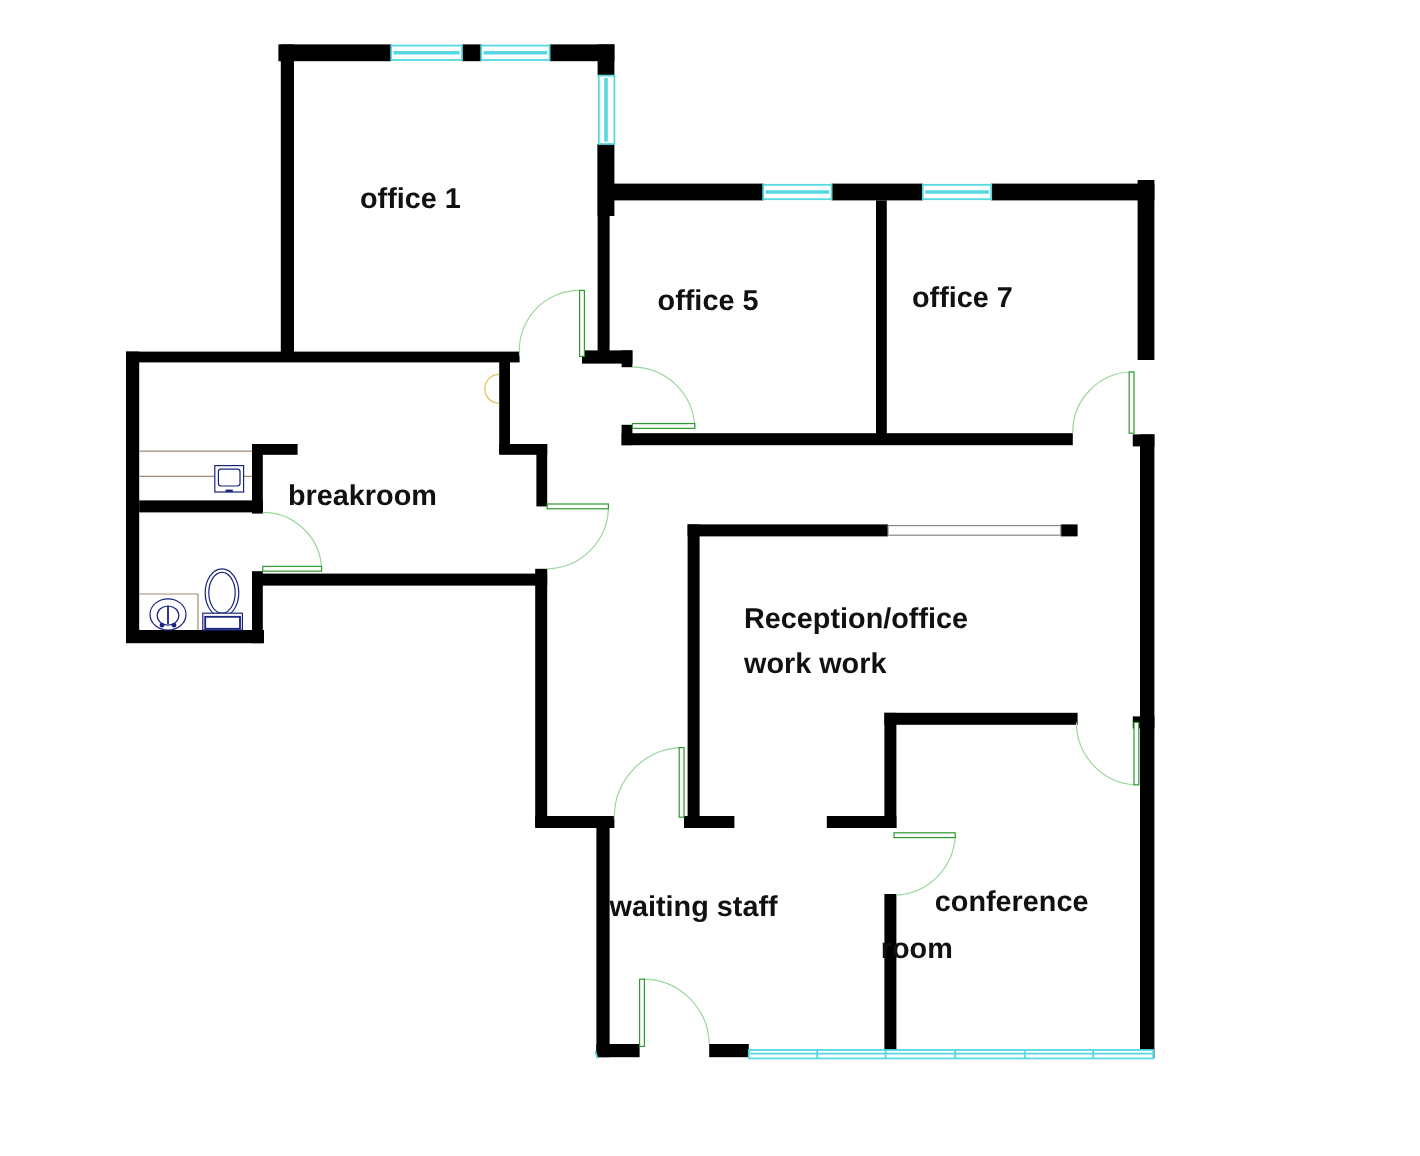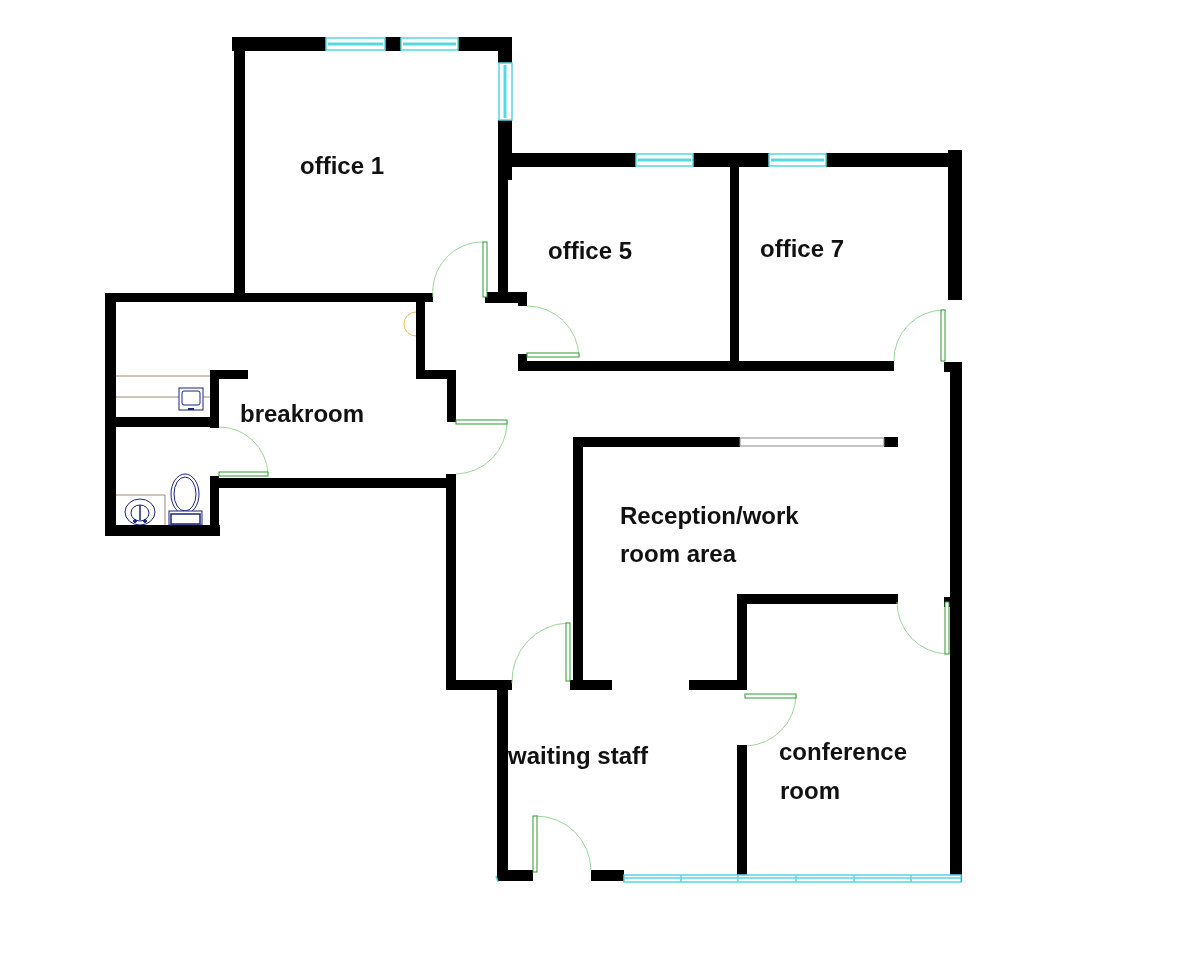--- a/index.html
+++ b/index.html
@@ -146,17 +146,17 @@
     <ellipse cx="185" cy="494" rx="11" ry="17"></ellipse>
     <rect x="169" y="511" width="33" height="14"></rect>
     <rect x="171" y="514" width="29" height="10" stroke-width="1.5"></rect>
   </g>
 </svg>
 
 <div class="label room" style="left:300px; top:147px; width:150px;">office 1</div>
 <div class="label room" style="left:548px; top:232px; width:150px;">office 5</div>
 <div class="label room" style="left:760px; top:230px; width:150px;">office 7</div>
 <div class="label room" style="left:240px; top:395px; width:180px;">breakroom</div>
-<div class="label room" style="left:620px; top:497px; width:250px;">Reception/work</div>
-<div class="label room" style="left:620px; top:535px; width:250px;">room area</div>
+<div class="label room" style="left:620px; top:497px; width:250px;">Reception/office</div>
+<div class="label room" style="left:620px; top:535px; width:250px;">work work</div>
 <div class="label room" style="left:508px; top:737px; width:210px;">waiting staff</div>
 <div class="label room" style="left:779px; top:733px; width:175px;">conference</div>
-<div class="label room" style="left:780px; top:772px; width:175px;">room</div>
+<div class="label room" style="left:734px; top:772px; width:175px;">room</div>
 
 </body></html>

